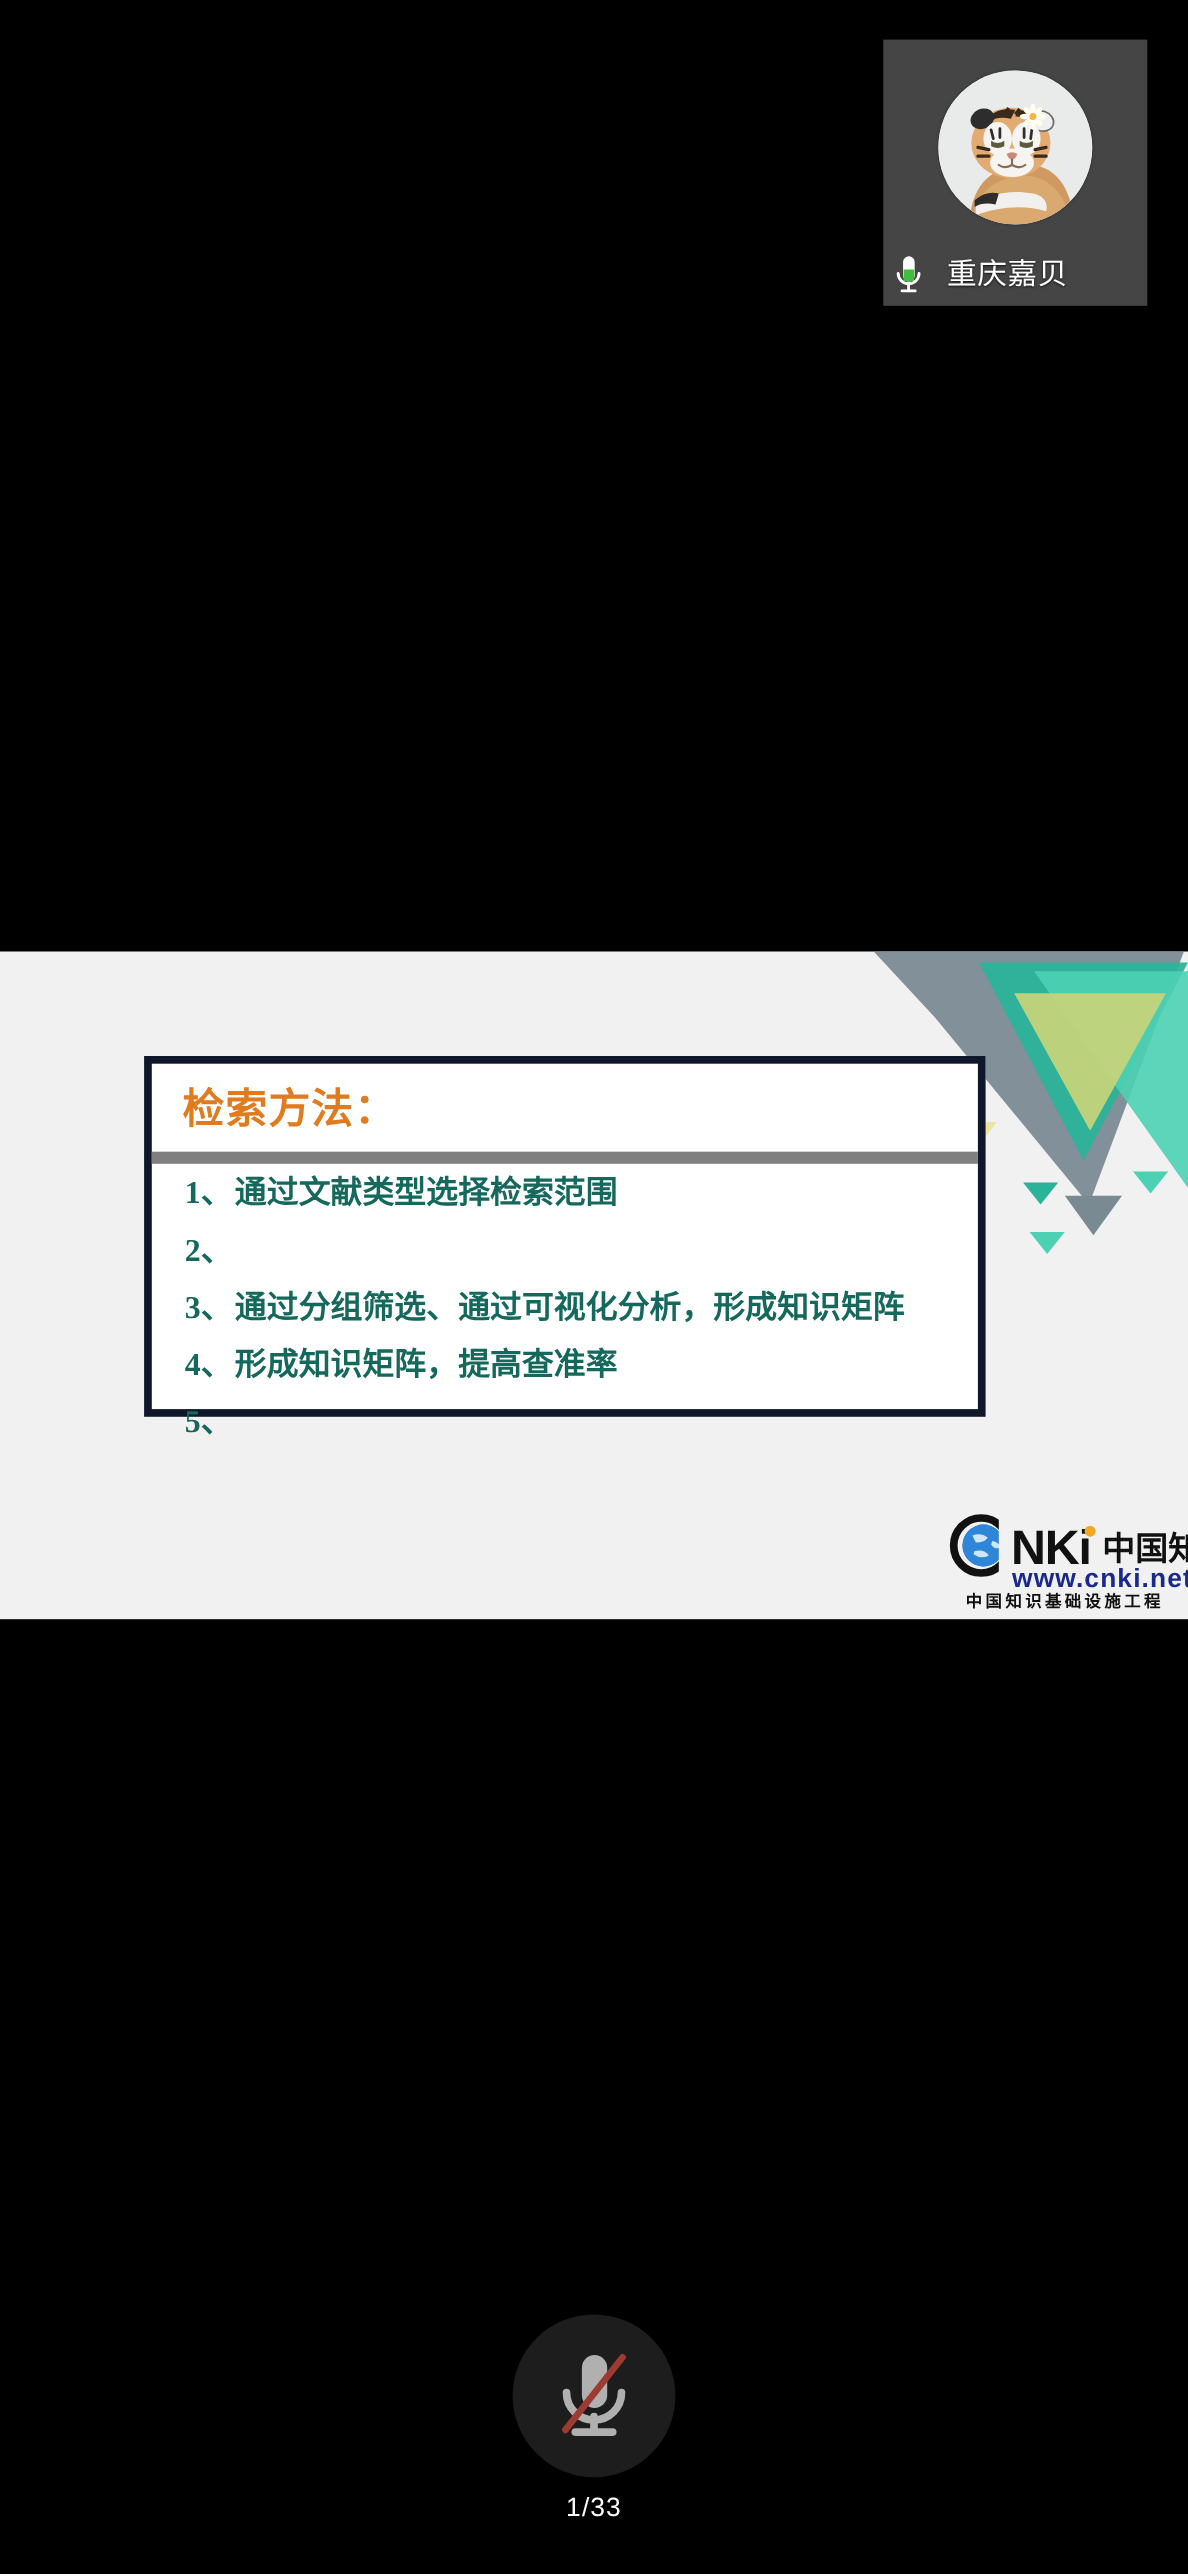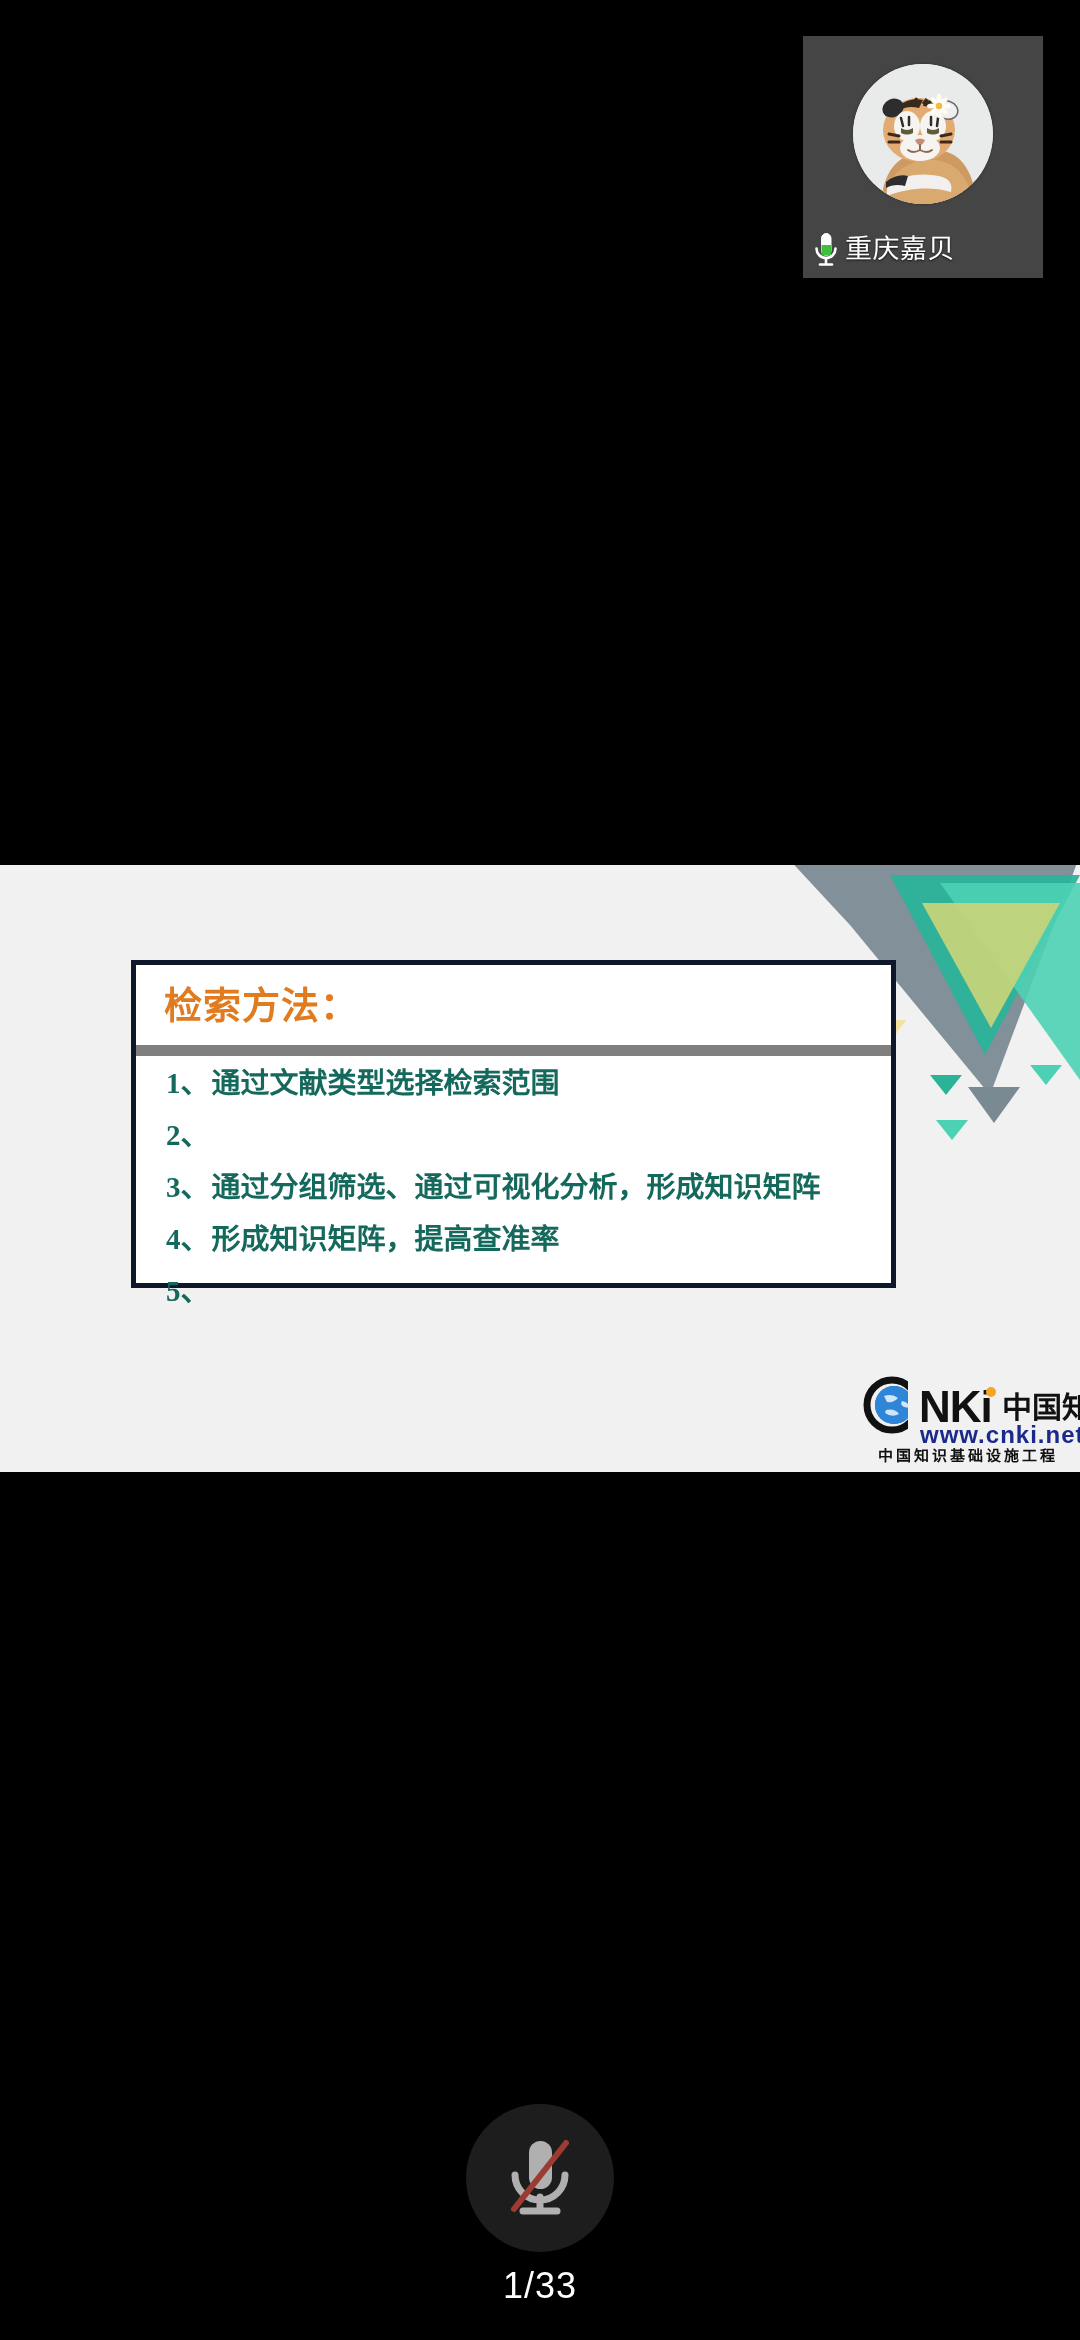--- a/index.html
+++ b/index.html
@@ -30,37 +30,38 @@
     position:absolute; left:0; bottom:6px;
     width:100%; height:46px;
     display:flex; align-items:center; padding-left:10px; gap:6px;
   }
   .mic-on-icon { width:26px; height:34px; flex:none; }
   .tile-name {
     color:#ffffff; font-size:27px; line-height:1;
     letter-spacing:.5px;
     text-shadow:0 1px 2px rgba(0,0,0,.8);
     white-space:nowrap;
+    margin-left:16px;
   }
 
   
   .slide {
     position:absolute; left:0; top:865px;
     width:1080px; height:607px;
     background:#f1f1f1; overflow:hidden;
   }
   .slide-deco { position:absolute; right:0; top:0; width:390px; height:300px; }
   .slide-deco svg { display:block; width:100%; height:100%; }
 
   
   .content-box {
     position:absolute; left:131px; top:95px;
     width:765px; height:328px;
     background:#ffffff;
-    border:5px solid #0f172a;
+    border:7px solid #0f172a;
   }
   .box-title {
     position:absolute; left:28px; top:10px;
     color:#e07b20; font-size:38px; font-weight:700;
     font-family:"Liberation Serif","DejaVu Serif",serif;
     letter-spacing:1px; white-space:nowrap;
   }
   .title-rule {
     position:absolute; left:0; top:80px;
     width:100%; height:11px; background:#7f7f7f;
@@ -100,21 +101,21 @@
   }
   .mic-button {
     width:148px; height:148px; border-radius:50%;
     background:#1d1d1d;
     display:flex; align-items:center; justify-content:center;
     cursor:pointer;
   }
   .mic-off-icon { width:72px; height:82px; }
   .page-indicator {
     margin-top:16px;
-    color:#ffffff; font-size:36px; line-height:1;
+    color:#ffffff; font-size:24px; line-height:1;
     letter-spacing:1px;
   }
 </style>
 </head>
 <body>
 
 <div id="app">
 
   <div class="video-tile">
 

